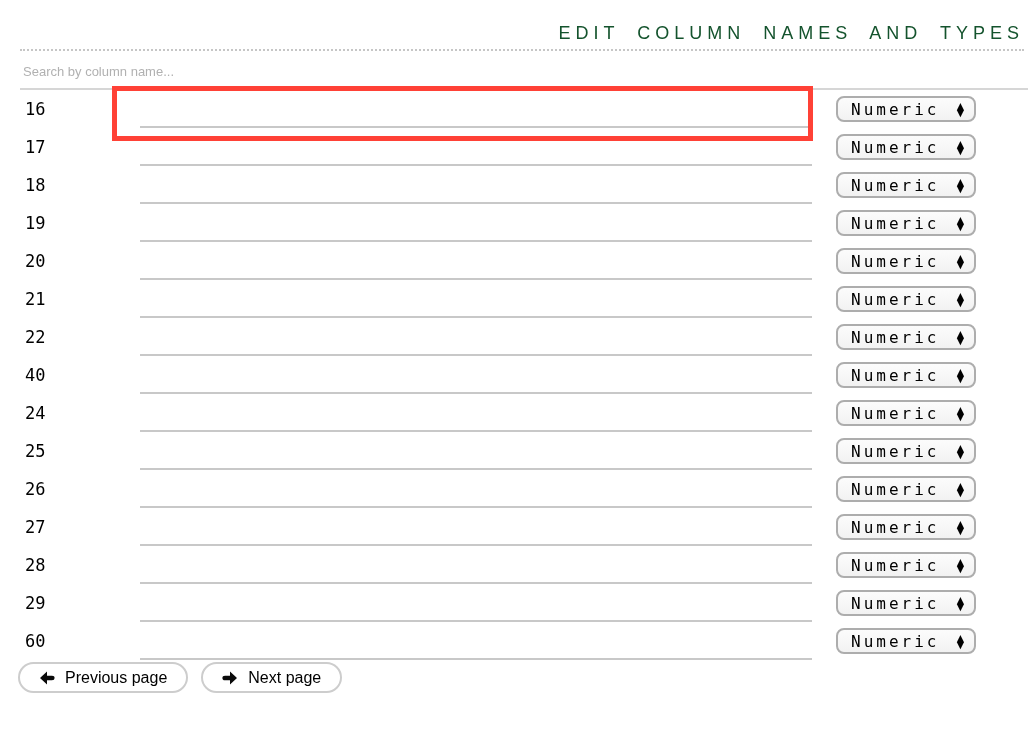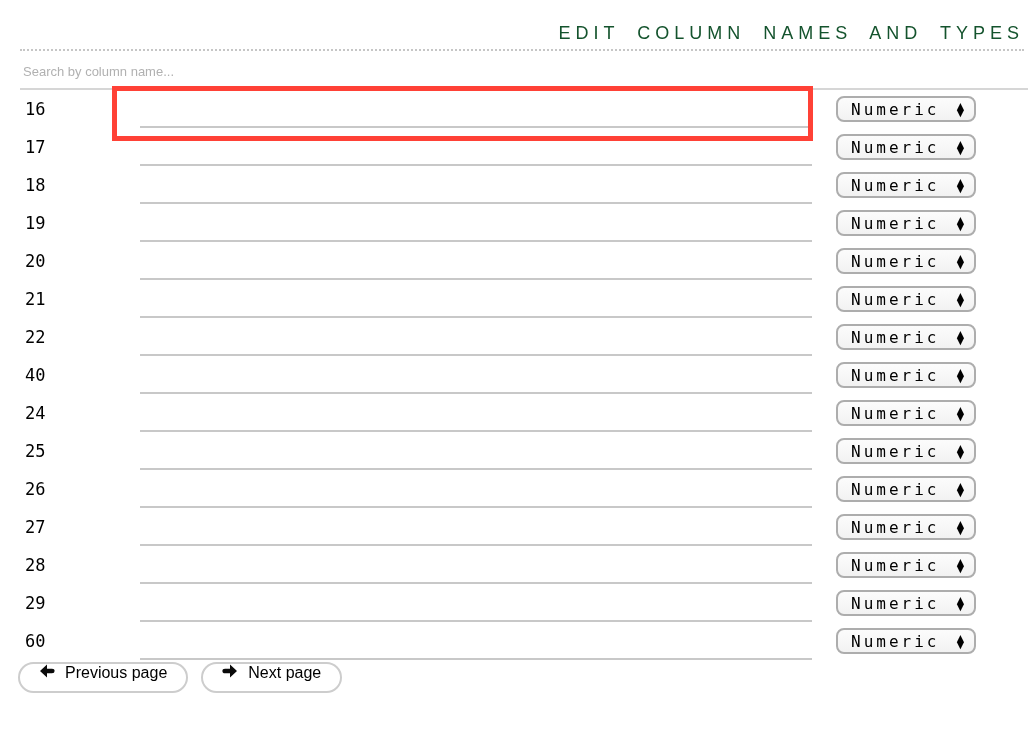--- a/index.html
+++ b/index.html
@@ -62,21 +62,21 @@
   }
   .highlight-box {
     display:none; position:absolute;
     left:112px; top:-4px; width:701px; height:55px;
     border:5px solid #ff4136;
     z-index:3; pointer-events:none;
   }
   .row.highlighted .highlight-box { display:block; }
   .pagination { display:flex; gap:13px; margin:2px 0 0 18px; position:relative; z-index:4; }
   .page-btn {
-    display:flex; align-items:flex-start; gap:10px;
+    display:flex; align-items:center; gap:10px;
     height:31px; padding:0 19px;
     border:2px solid #cdcdcd; border-radius:16px;
     background:#ffffff; cursor:pointer;
     font-family:"Liberation Sans", sans-serif;
     font-size:16px; color:#000;
   }
   .page-btn svg { display:block; flex:0 0 auto; }
 </style>
 </head>
 <body>

